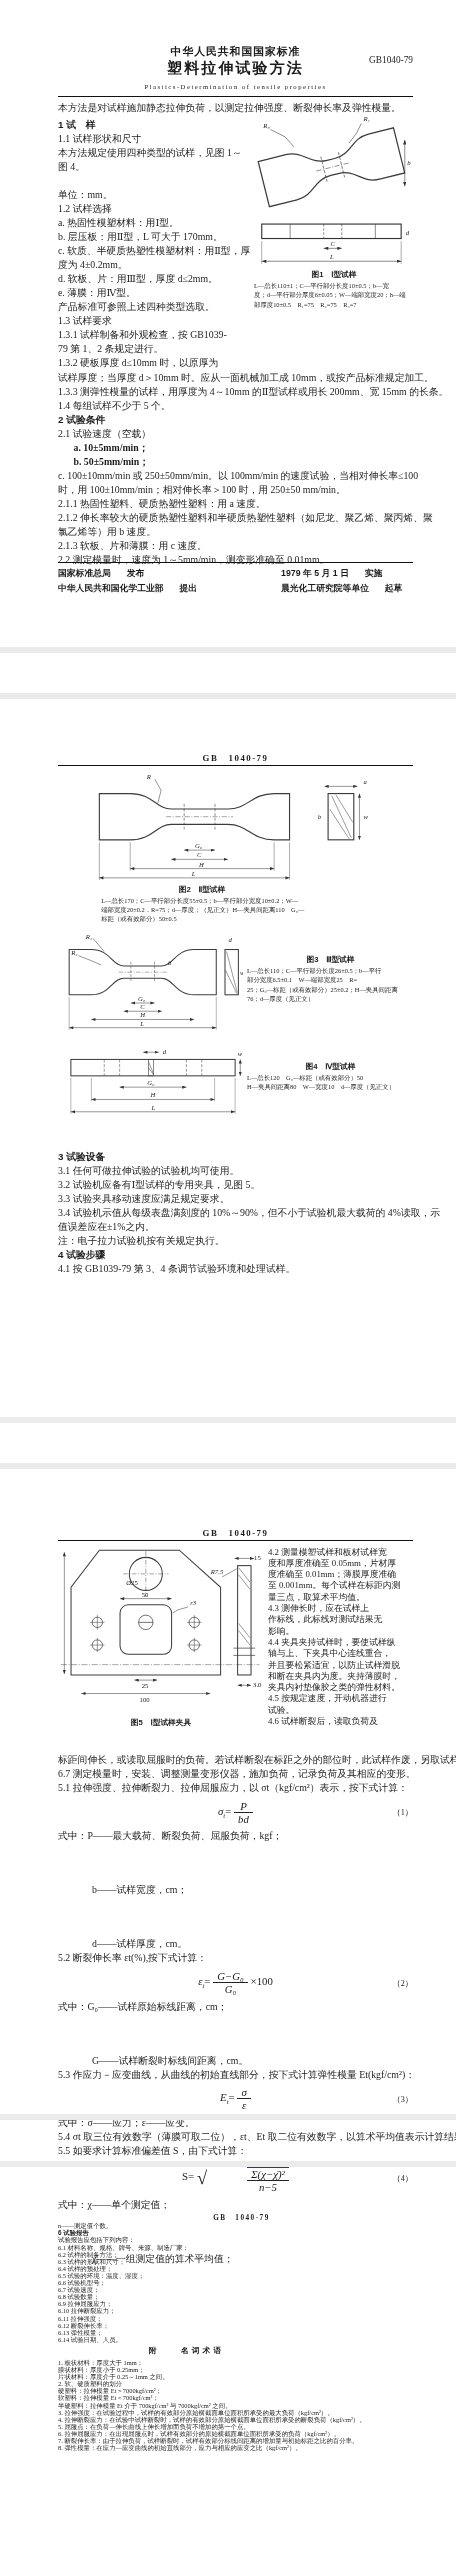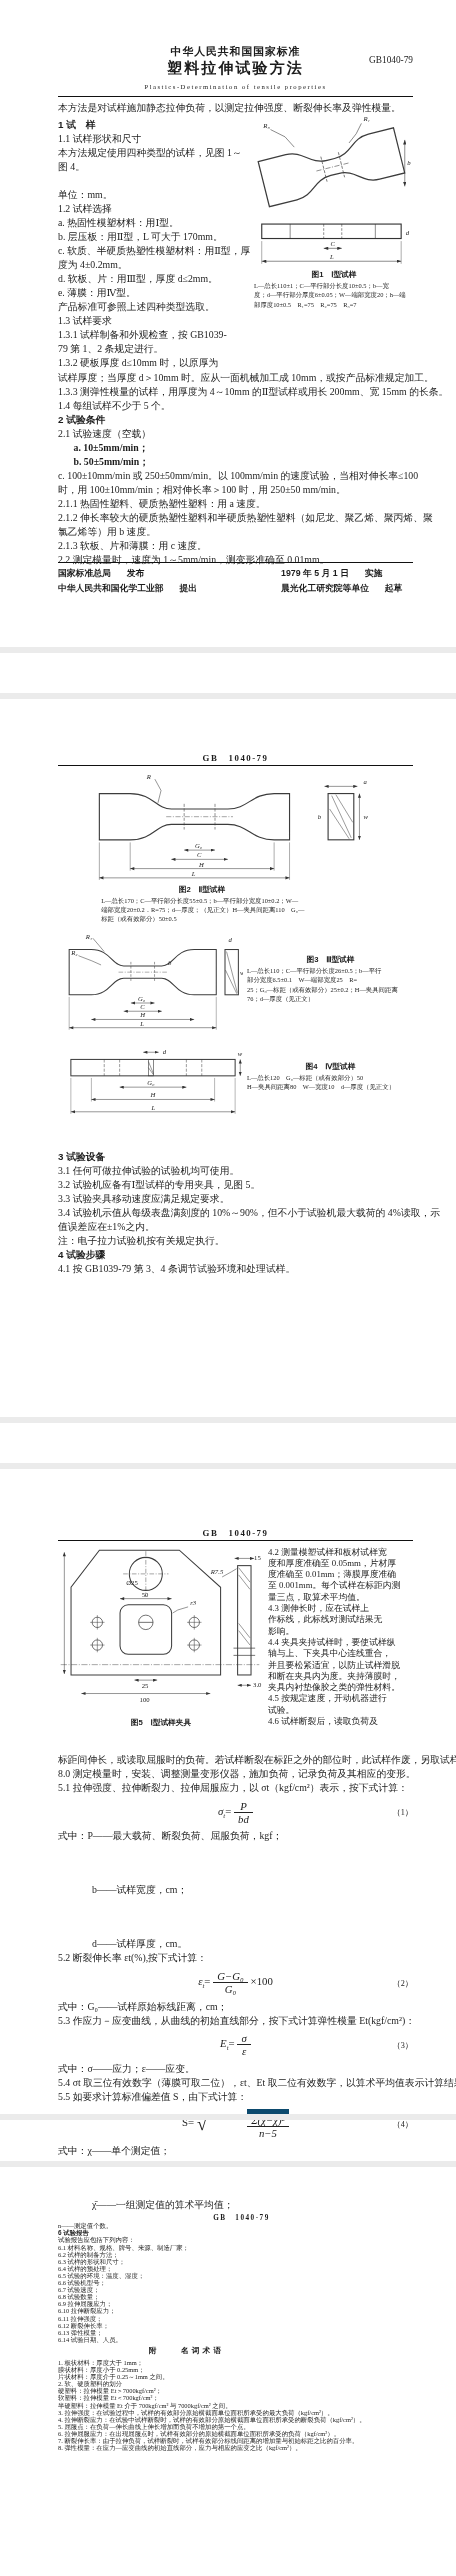--- a/index.html
+++ b/index.html
@@ -435,21 +435,21 @@
         <p class="ln">4.5 按规定速度，开动机器进行</p>
         <p class="ln">试验。</p>
         <p class="ln">4.6 试样断裂后，读取负荷及</p>
       </div>
   </div>
 
   <div class="p3-body">
     <div>
 
     <p class="ln">标距间伸长，或读取屈服时的负荷。若试样断裂在标距之外的部位时，此试样作废，另取试样补做。</p>
-        <p class="ln">8.0 测定模量时，安装、调整测量变形仪器，施加负荷，记录负荷及其相应的变形。</p>
+        <p class="ln">6.7 测定模量时，安装、调整测量变形仪器，施加负荷，记录负荷及其相应的变形。</p>
         <p class="ln">5.1 拉伸强度、拉伸断裂力、拉伸屈服应力，以 σt（kgf/cm²）表示，按下式计算：</p>
       </div>
 
     <div class="formula">
       <span class="it">σ</span><span class="f-sub it">t</span><span>=</span>
       <span class="frac"><span class="num">P</span><span class="den">bd</span></span>
       <span class="f-tag">（1）</span>
     </div>
 
     <div>
@@ -463,20 +463,21 @@
     <div class="formula">
       <span class="it">ε</span><span class="f-sub it">t</span><span>=</span>
       <span class="frac"><span class="num">G−G₀</span><span class="den">G₀</span></span>
       <span>×100</span>
       <span class="f-tag">（2）</span>
     </div>
 
     <div>
 
     <p class="ln">式中：G₀——试样原始标线距离，cm；</p>
+        <p class="ln ind2">G——试样断裂时标线间距离，cm。</p>
         <p class="ln">5.3 作应力－应变曲线，从曲线的初始直线部分，按下式计算弹性模量 Et(kgf/cm²)：</p>
       </div>
 
     <div class="formula">
       <span class="it">E</span><span class="f-sub it">t</span><span>=</span>
       <span class="frac"><span class="num">σ</span><span class="den">ε</span></span>
       <span class="f-tag">（3）</span>
     </div>
 
     <div>

